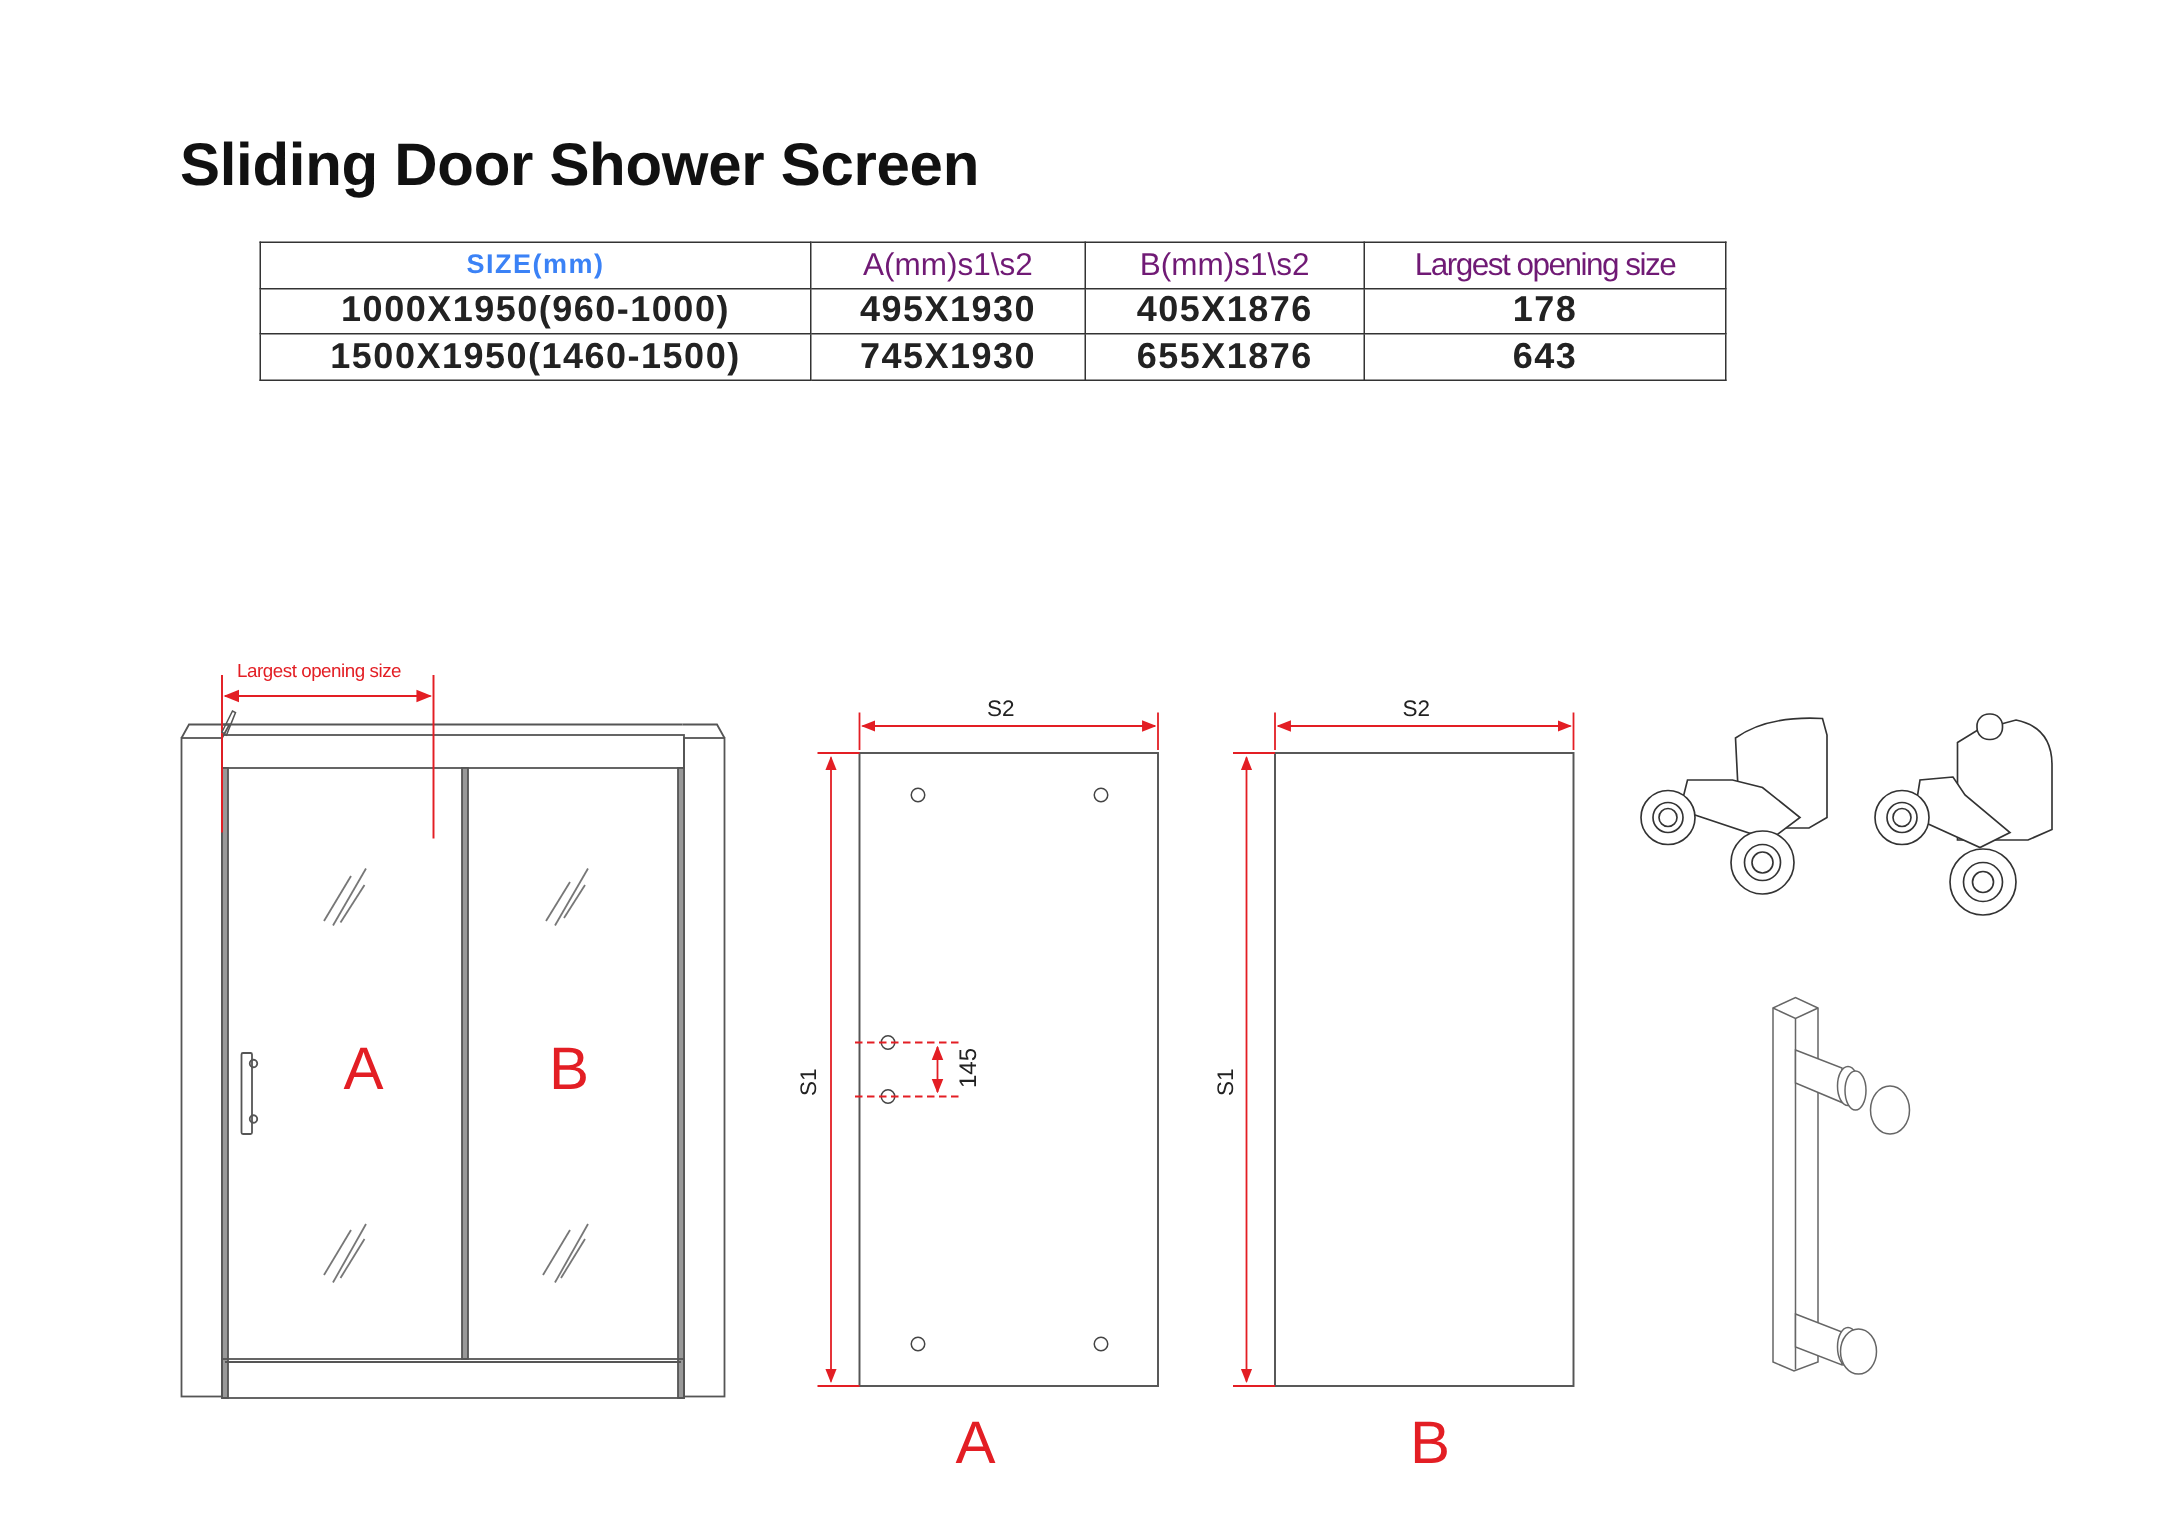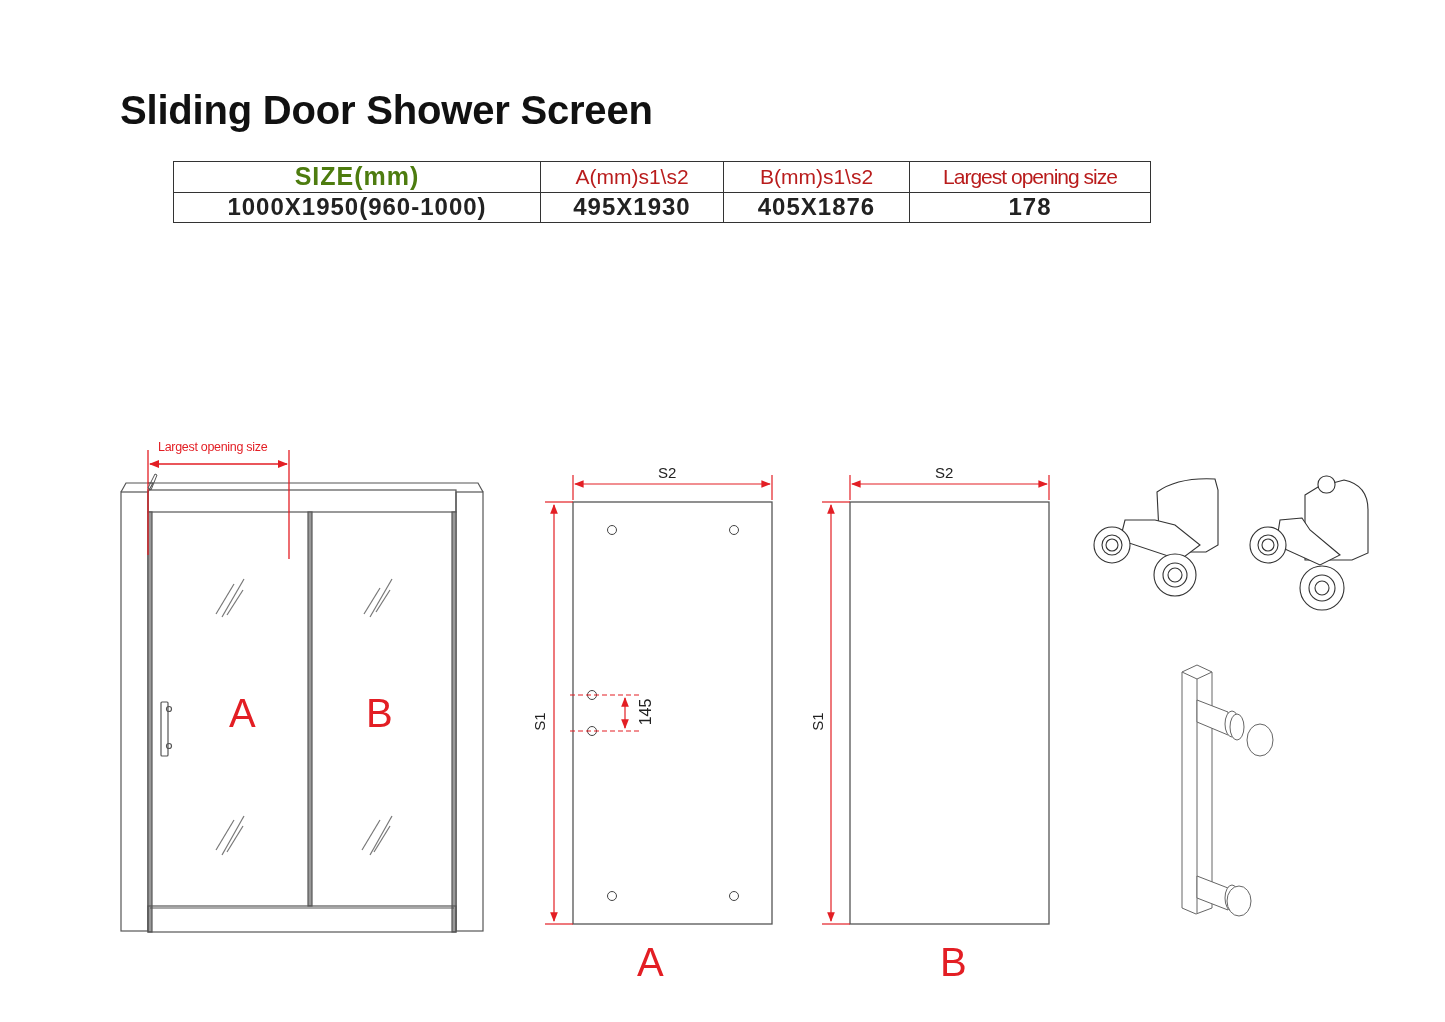--- a/index.html
+++ b/index.html
@@ -1,21 +1,21 @@
 <!DOCTYPE html>
 <html><head>
 <meta charset="utf-8">
 <style>
   html, body { margin:0; padding:0; background:#ffffff; }
   body { width:1445px; height:1022px; position:relative; overflow:hidden; font-family:"Liberation Sans", sans-serif; color:#111; }
   .title { position:absolute; left:96px; top:88px; font-size:40px; font-weight:bold; letter-spacing:-0.2px; color:#111;margin-left:24px; }
   table.spec { position:absolute; left:173px; top:161px; border-collapse:collapse; font-family:"Liberation Sans", sans-serif; }
   table.spec td, table.spec th { border:1.5px solid #333; height:29.5px; padding:0; text-align:center; font-weight:bold; font-size:24px; color:#222; letter-spacing:1px; }
-  table.spec th { font-weight:normal; color:#b91c1c; font-size:21px; letter-spacing:0; }
-  table.spec th.first { color:#4d7c0f; font-weight:bold; font-size:25px; letter-spacing:1px; }
+  table.spec th { font-weight:normal; color:#701a75; font-size:21px; letter-spacing:0; }
+  table.spec th.first { color:#3b82f6; font-weight:bold; font-size:18px; letter-spacing:1px; }
   table.spec th.last { letter-spacing:-1px; }
   .c1 { width:366px; } .c2 { width:182px; } .c3 { width:185px; } .c4 { width:240px; }
   svg.draw { position:absolute; left:0; top:0; }
   .lbl { position:absolute; }
 </style>
 </head>
 <body>
 
 <div class="title">Sliding Door Shower Screen</div>
 
@@ -25,20 +25,26 @@
     <th class="c1 first">SIZE(mm)</th>
     <th class="c2">A(mm)s1\s2</th>
     <th class="c3">B(mm)s1\s2</th>
     <th class="c4 last">Largest opening size</th>
   </tr>
   <tr>
     <td>1000X1950(960-1000)</td>
     <td>495X1930</td>
     <td>405X1876</td>
     <td>178</td>
+  </tr>
+  <tr>
+    <td>1500X1950(1460-1500)</td>
+    <td>745X1930</td>
+    <td>655X1876</td>
+    <td>643</td>
   </tr>
 </tbody>
   </table>
 
 <svg class="draw" width="1445" height="1022" viewBox="0 0 1445 1022" xmlns="http://www.w3.org/2000/svg">
   <defs>
     <marker id="arr" viewBox="0 0 10 10" refX="9" refY="5" markerWidth="8" markerHeight="8" orient="auto-start-reverse">
       <path d="M0,1 L10,5 L0,9 z" fill="#e31e24"></path>
     </marker>
   </defs>

